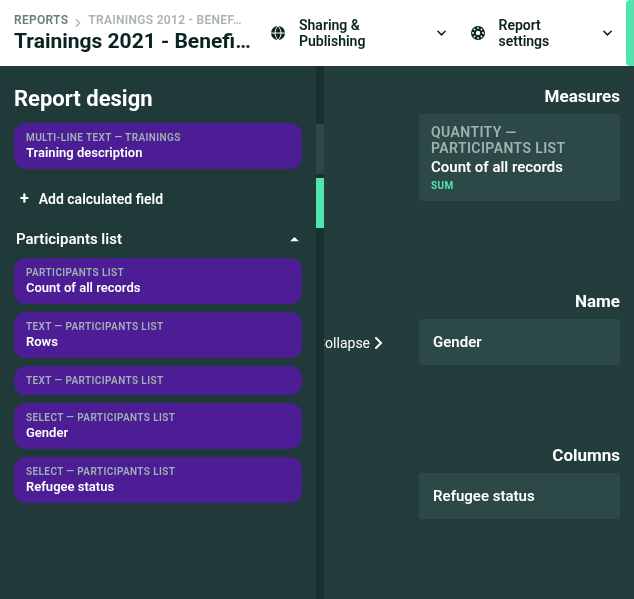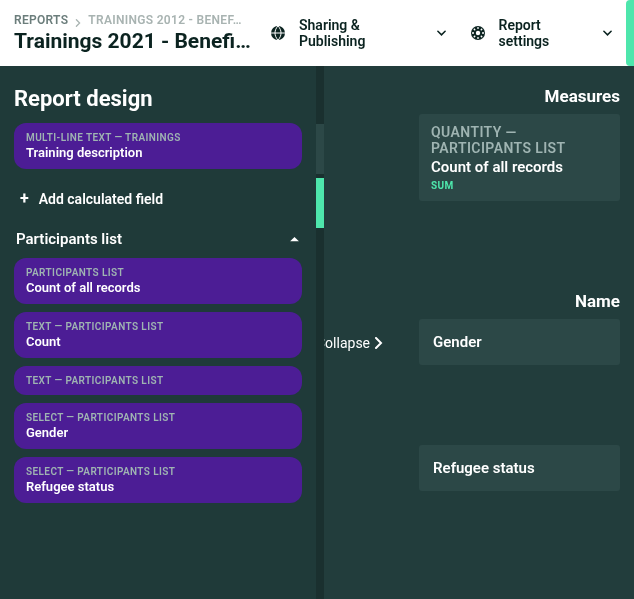--- a/index.html
+++ b/index.html
@@ -186,21 +186,21 @@
               </svg>
           </span>
         </div>
 
         <div class="field-card">
           <div class="meta">PARTICIPANTS LIST</div>
           <div class="main">Count of all records</div>
         </div>
         <div class="field-card">
           <div class="meta">TEXT — PARTICIPANTS LIST</div>
-          <div class="main">Count</div>
+          <div class="main">Rows</div>
         </div>
         <div class="field-card">
           <div class="meta">TEXT — PARTICIPANTS LIST</div>
         </div>
         <div class="field-card">
           <div class="meta">SELECT — PARTICIPANTS LIST</div>
           <div class="main">Gender</div>
         </div>
         <div class="field-card">
           <div class="meta">SELECT — PARTICIPANTS LIST</div>
@@ -241,19 +241,20 @@
       <div style="height:46px;"></div>
 
       <div>
         <div class="section-title">Name</div>
         <div class="simple-card">Gender</div>
       </div>
 
       <div style="height:36px;"></div>
 
       <div>
+        <div class="section-title">Columns</div>
         <div class="simple-card">Refugee status</div>
       </div>
 
     </div>
   </div>
 
 </div>
 
 </body></html>

